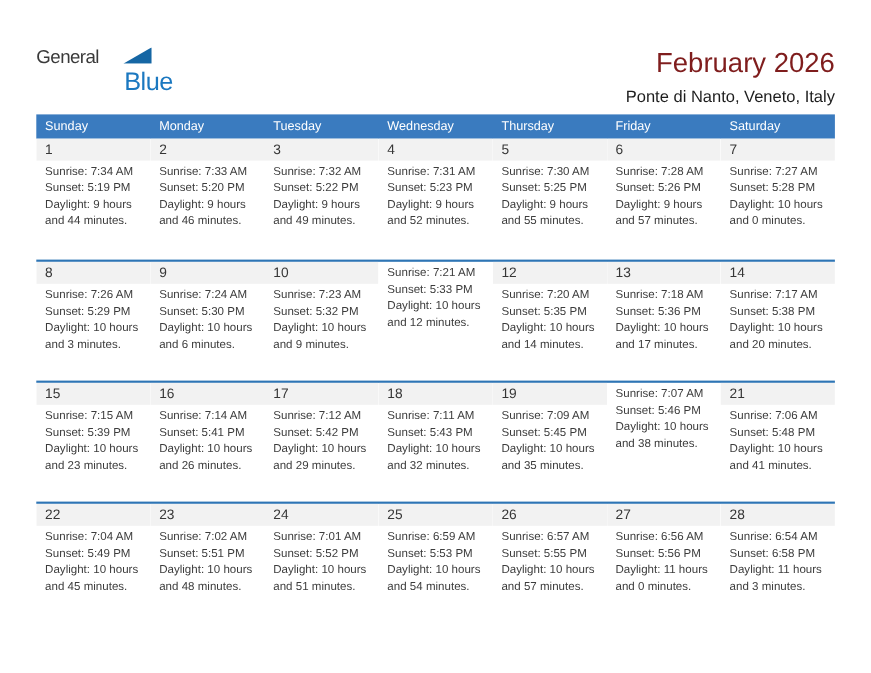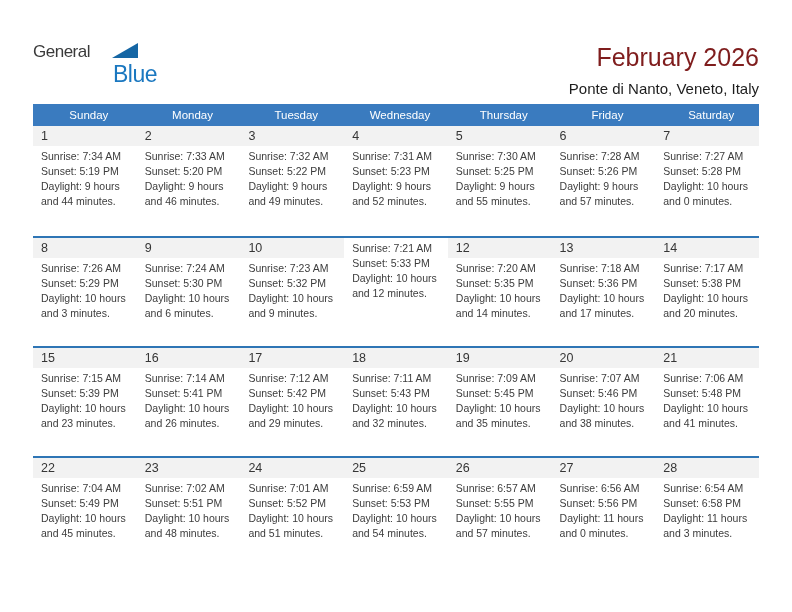--- a/index.html
+++ b/index.html
@@ -21,21 +21,21 @@
             clip-path:polygon(0 100%,100% 0,100% 100%);}
   .logo-blue{position:absolute;left:64px;top:21px;font-size:23px;letter-spacing:-0.5px;color:var(--c-brand-blue);margin-left:16px;}
 
   
   .title-block{position:absolute;right:33px;top:42px;text-align:right;}
   .page-title{font-size:25px;color:#7f1d1d;line-height:30px;}
   .page-subtitle{font-size:15px;color:#1d1d1d;margin-top:8px;}
 
   
   .calendar{position:absolute;left:33px;top:104px;width:726px;}
-  .day-header-row{display:grid;grid-template-columns:repeat(7,1fr);background:var(--c-header-bar);height:22px;text-align:center;}
+  .day-header-row{display:grid;grid-template-columns:repeat(7,1fr);background:var(--c-header-bar);height:22px;}
   .day-header{color:#ffffff;font-size:11.5px;line-height:22px;padding-left:8px;overflow:hidden;white-space:nowrap;}
   .week-row{display:grid;grid-template-columns:repeat(7,1fr);height:110px;border-top:2px solid var(--c-separator);}
   .week-row:first-of-type{border-top:none;}
   .day-cell{overflow:hidden;}
   .day-num{height:20px;background:var(--c-band);font-size:12.5px;line-height:20px;padding-left:8px;color:#363636;}
   .day-details{padding:3px 6px 0 8px;}
   .detail-line{font-size:10.5px;line-height:15px;color:var(--c-text);white-space:nowrap;}
 </style>
 </head>
 <body>
@@ -233,21 +233,20 @@
           <div class="day-cell">
             <div class="day-num">19</div>
             <div class="day-details">
               <div class="detail-line">Sunrise: 7:09 AM</div>
               <div class="detail-line">Sunset: 5:45 PM</div>
               <div class="detail-line">Daylight: 10 hours</div>
               <div class="detail-line">and 35 minutes.</div>
             </div>
           </div>
           <div class="day-cell">
-            <div class="day-num">20</div>
             <div class="day-details">
               <div class="detail-line">Sunrise: 7:07 AM</div>
               <div class="detail-line">Sunset: 5:46 PM</div>
               <div class="detail-line">Daylight: 10 hours</div>
               <div class="detail-line">and 38 minutes.</div>
             </div>
           </div>
           <div class="day-cell">
             <div class="day-num">21</div>
             <div class="day-details">

